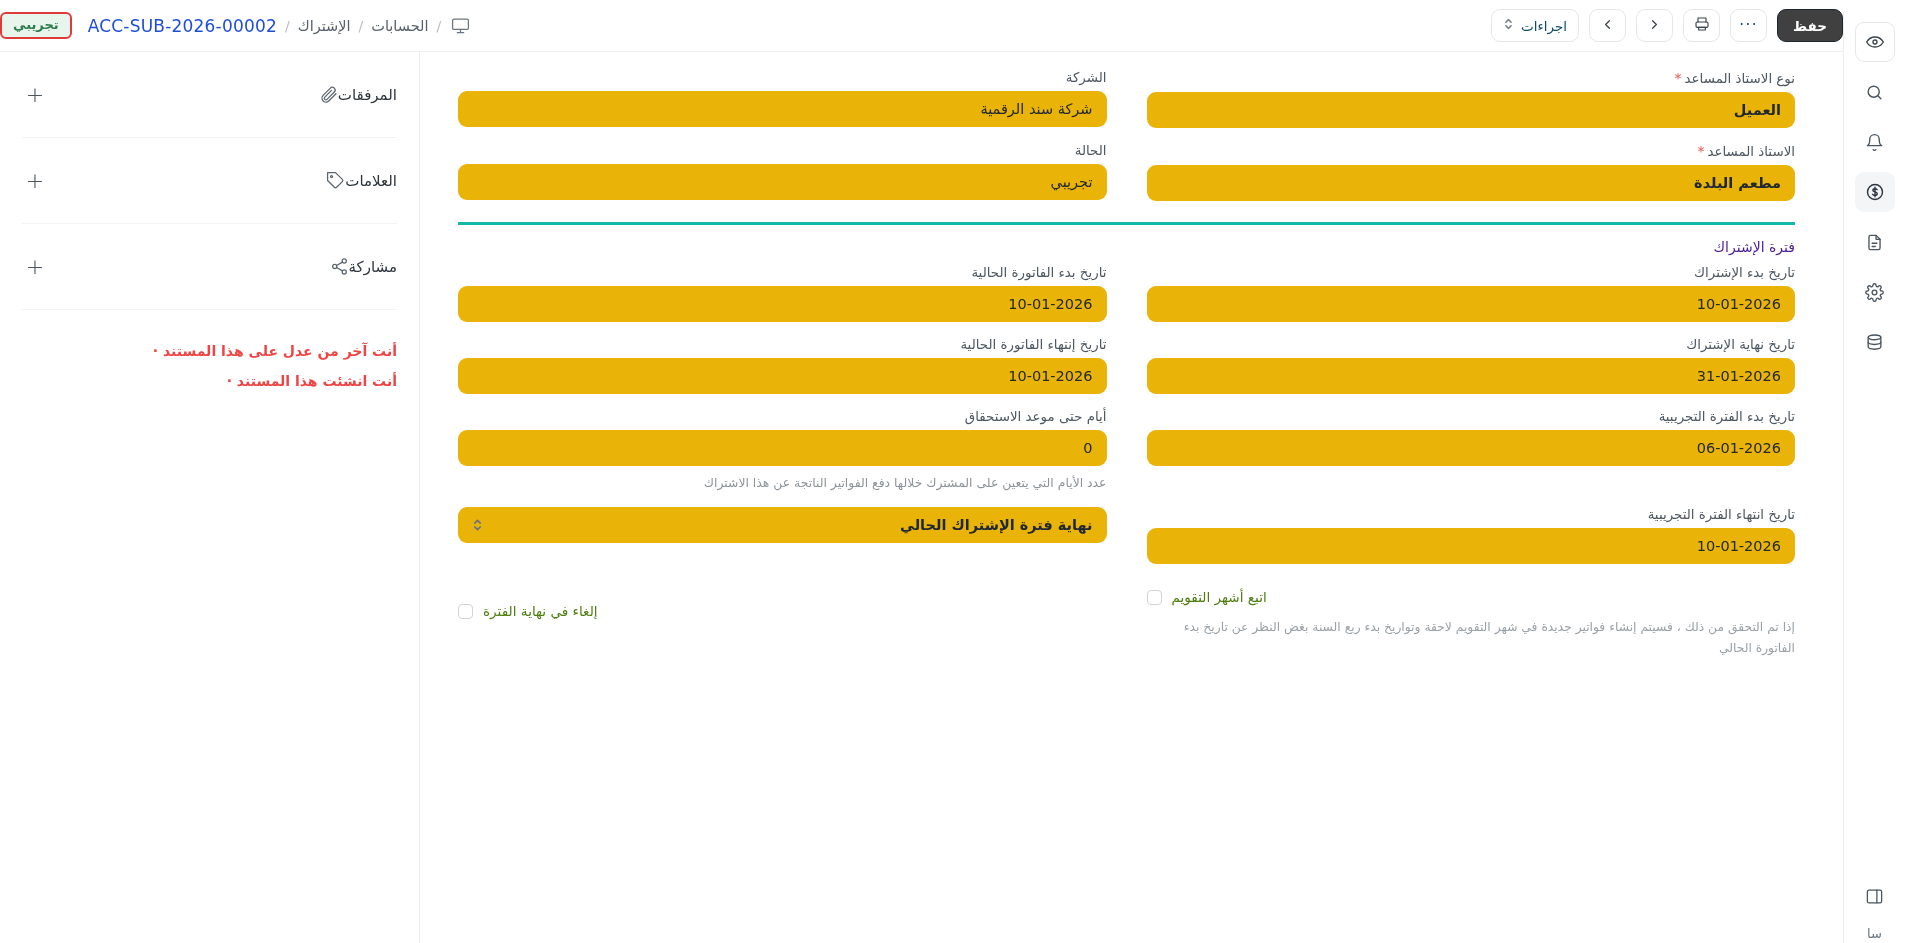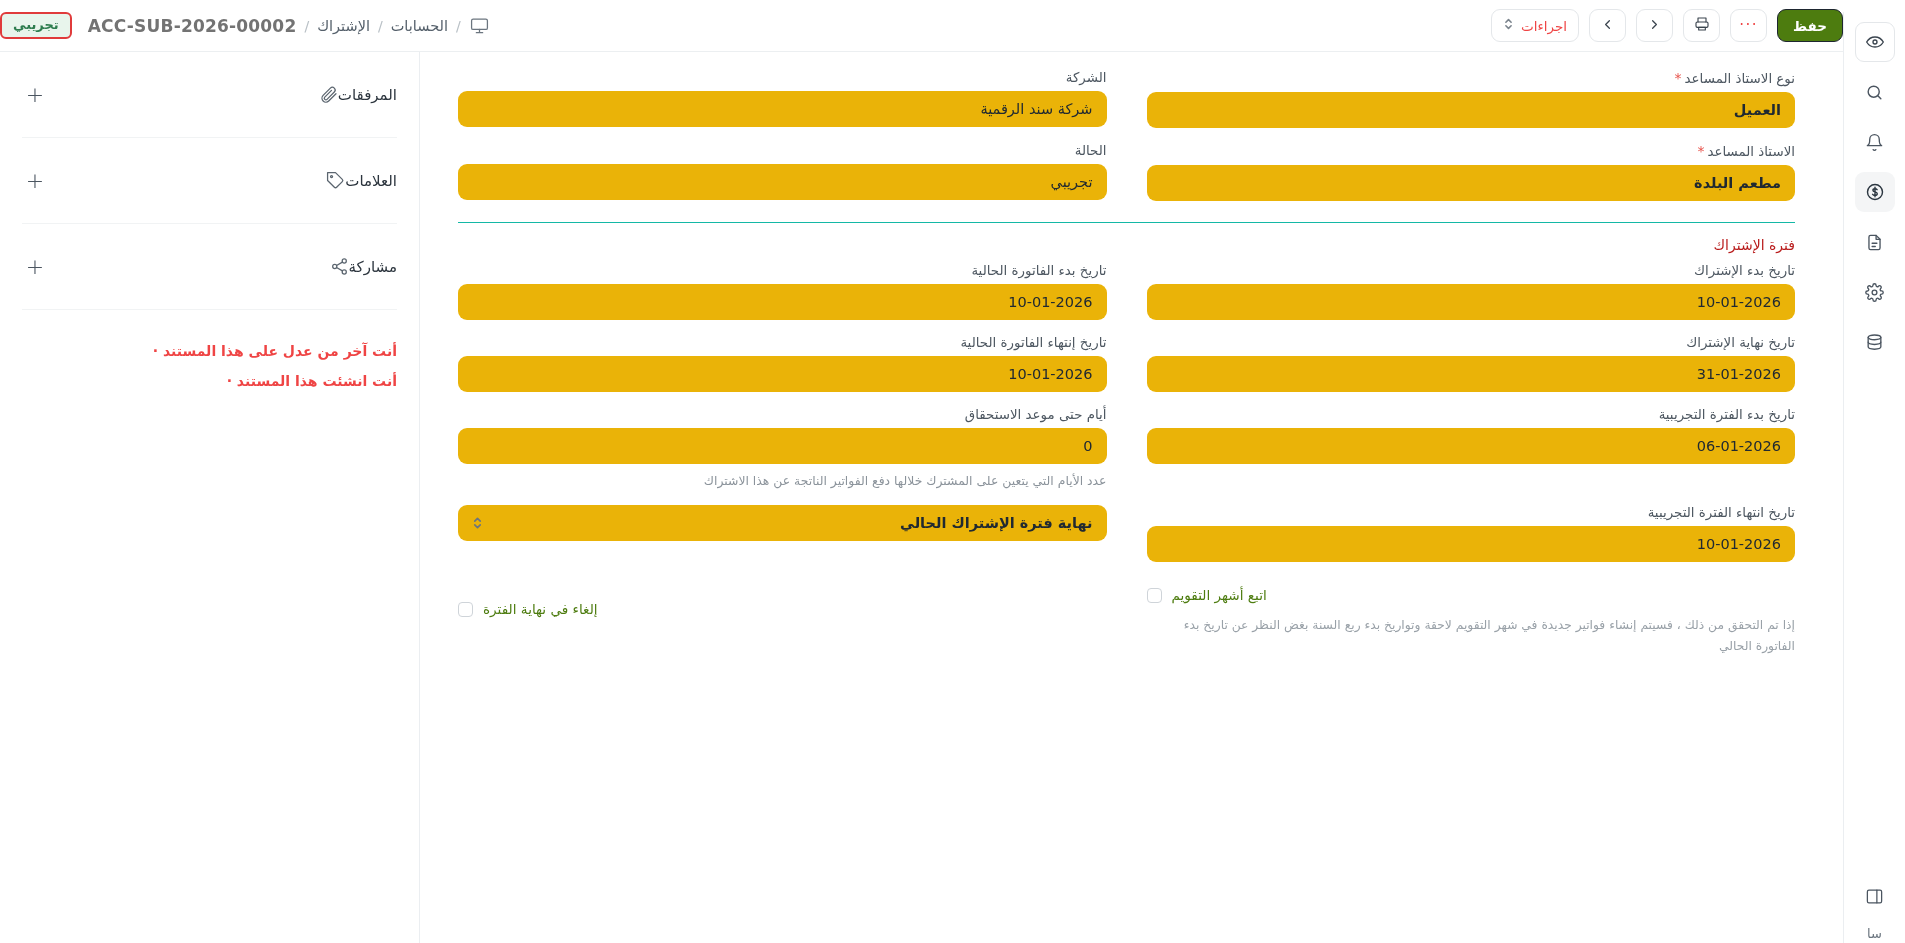--- a/index.html
+++ b/index.html
@@ -77,23 +77,23 @@
     direction: rtl;
   }
   .bc-monitor {
     width: 22px; height: 22px;
     display: flex; align-items: center; justify-content: center;
     color: #6b757f;
   }
   .bc-sep { color: #b9c0c6; font-size: 14px; }
   .bc-link { color: #55606b; cursor: pointer; }
   .bc-current {
-    color: #737373;
+    color: #1d4ed8;
     font-size: 17px;
-    font-weight: 700;
+    font-weight: 400;
     letter-spacing: .2px;
     direction: ltr;
   }
   .status-chip {
     margin-right: 8px;
     padding: 3px 11px 4px;
     background: #e8f5ec;
     color: #2e7d4f;
     border-radius: 6px;
     font-size: 13px;
@@ -108,33 +108,33 @@
     align-items: center;
     gap: 10px;
     margin-left: 14px;
     direction: rtl;
   }
   .btn {
     height: 33px;
     border-radius: 9px;
     border: 1px solid #e4e7ea;
     background: #fff;
-    color: #ef4444;
+    color: #0c4a6e;
     font-size: 13.5px;
     display: flex;
     align-items: center;
     justify-content: center;
     gap: 7px;
     padding: 0 11px;
     cursor: pointer;
     font-family: inherit;
   }
   .btn.icon-only { width: 37px; padding: 0; }
   .btn.primary-dark {
-    background: #4d7c0f;
+    background: #404040;
     border-color: #1e2630;
     color: #ffffff;
     font-weight: 600;
     padding: 0 15px;
   }
   .btn .chev { font-size: 11px; color: #7a838c; }
 
   
   .sidebar {
     position: absolute;
@@ -236,23 +236,23 @@
   .helper {
     font-size: 12.4px;
     color: #8b939b;
     margin-top: 7px;
     text-align: right;
     line-height: 1.55;
   }
   .section-title {
     grid-column: 1 / -1;
     font-size: 14px;
-    color: #b91c1c;
+    color: #4c1d95;
     padding: 14px 0 10px;
-    border-top: 1px solid #14b8a6;
+    border-top: 3px solid #14b8a6;
     margin-top: 6px;
     text-align: right;
   }
   .checkrow {
     display: flex;
     align-items: center;
     justify-content: flex-start;
     flex-direction: row-reverse;
     gap: 10px;
     height: 36px;

